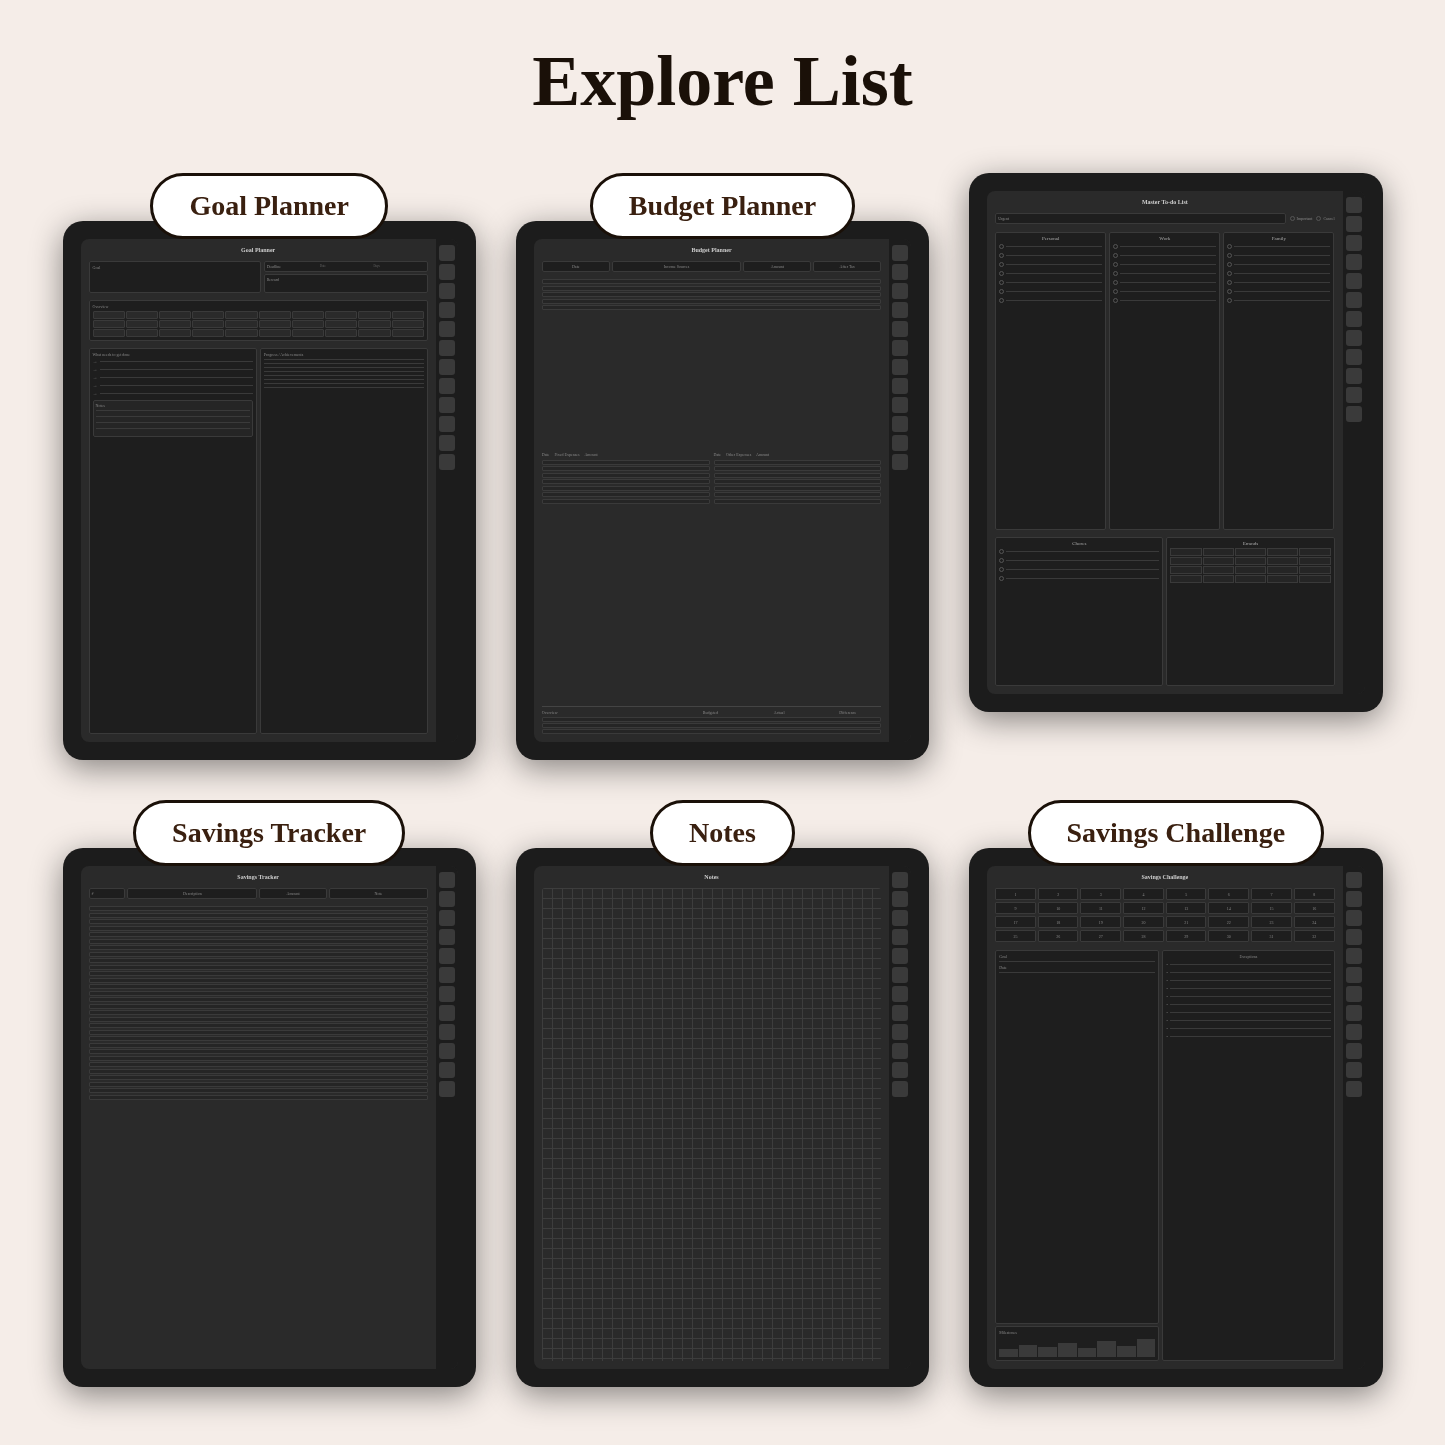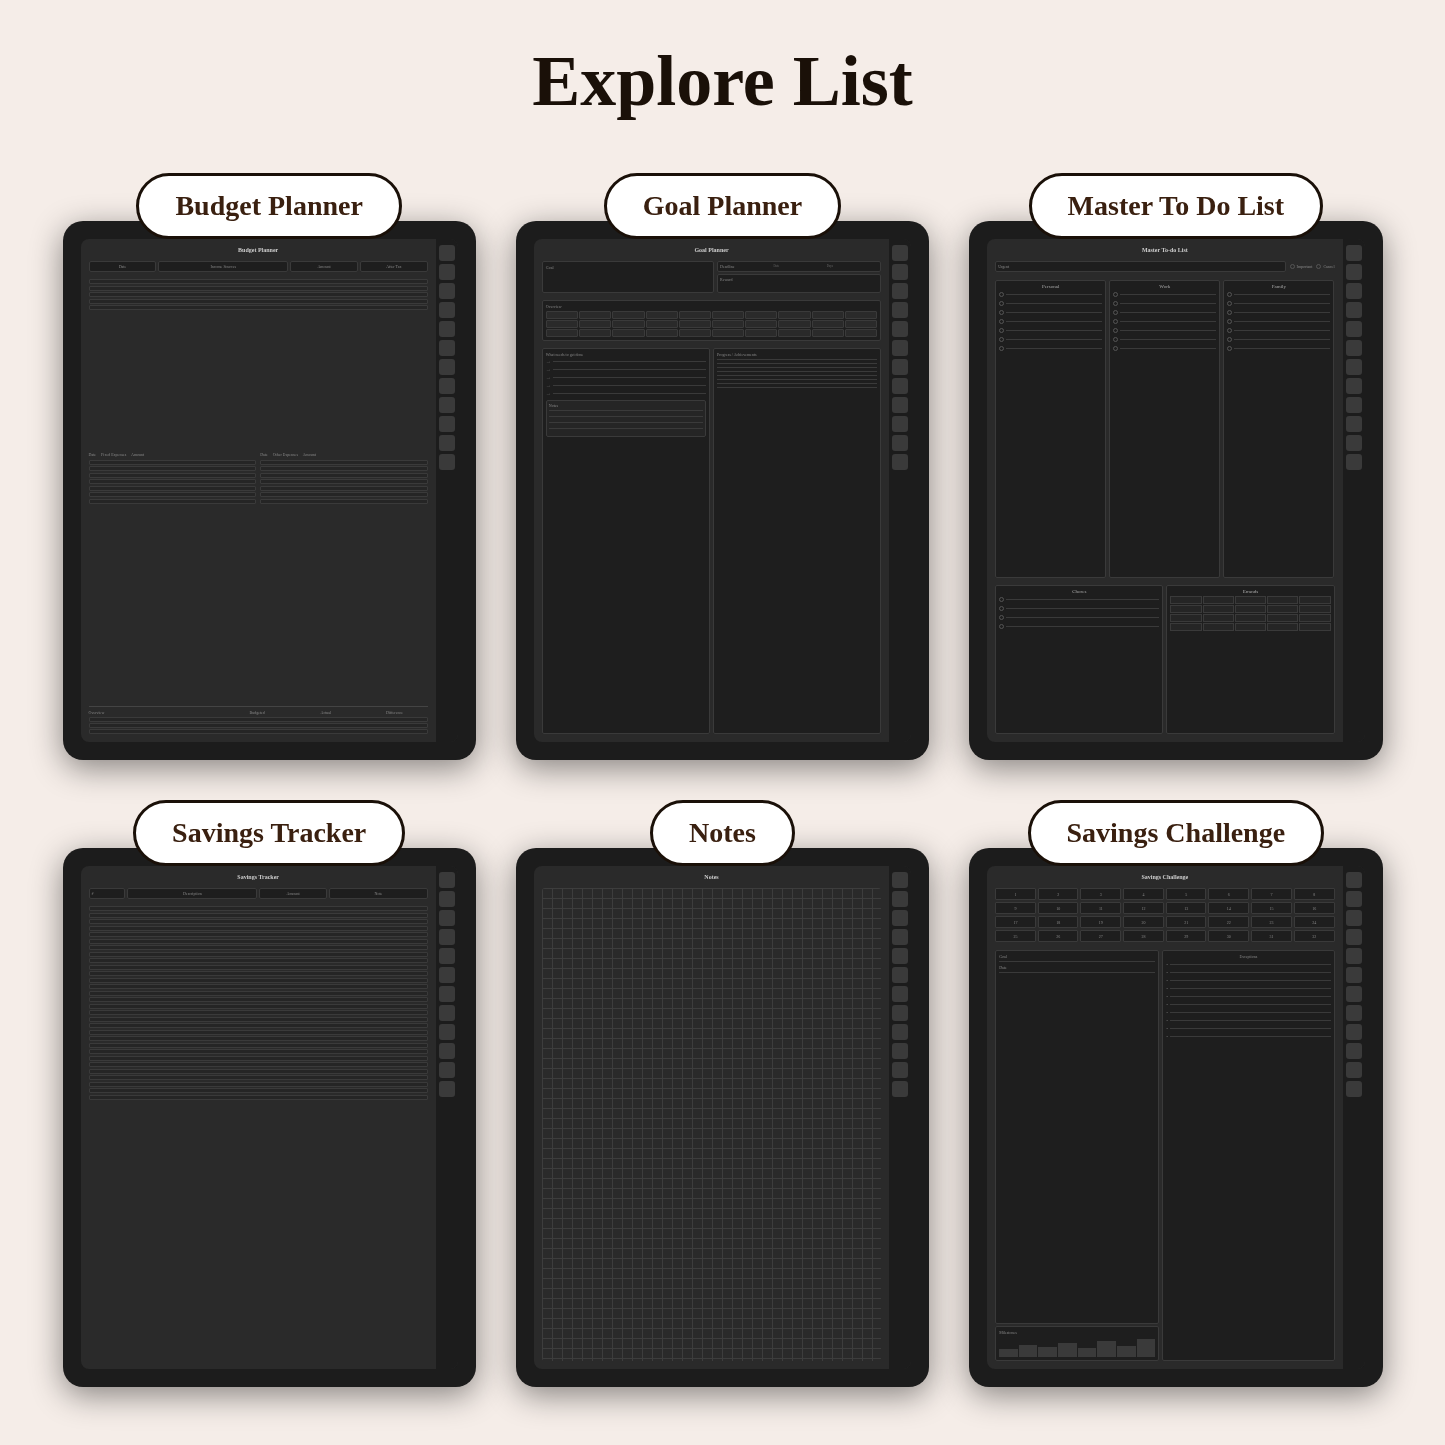--- a/index.html
+++ b/index.html
@@ -160,20 +160,145 @@
     }
   </style>
 </head>
 <body>
 
 <h1 class="page-title">Explore List</h1>
 
 <div class="grid">
 
   <div class="card">
+    <div class="card-label">Goal Planner</div>
+    <div class="tablet-wrapper">
+      <div class="tablet-screen">
+        <div class="screen-content">
+          <div class="bp-title">Goal Planner</div>
+
+          <div style="display:flex;gap:3px;margin-bottom:3px;">
+            <div style="flex:1;background:#1e1e1e;border:1px solid #3a3a3a;border-radius:2px;padding:3px;">
+              <div style="font-size:4px;color:#888;">Goal</div>
+              <div style="height:10px;"></div>
+            </div>
+            <div style="flex:1;display:flex;flex-direction:column;gap:2px;">
+              <div style="background:#1e1e1e;border:1px solid #3a3a3a;border-radius:2px;padding:2px;display:flex;gap:2px;">
+                <div style="flex:1;font-size:4px;color:#888;">Deadline</div>
+                <div style="flex:1;font-size:3px;color:#666;">Date</div>
+                <div style="flex:1;font-size:3px;color:#666;">Days</div>
+              </div>
+              <div style="background:#1e1e1e;border:1px solid #3a3a3a;border-radius:2px;padding:2px;flex:1;">
+                <div style="font-size:4px;color:#888;">Reward</div>
+                <div style="height:8px;"></div>
+              </div>
+            </div>
+          </div>
+
+          <div style="background:#1e1e1e;border:1px solid #3a3a3a;border-radius:2px;padding:3px;margin-bottom:3px;">
+            <div style="font-size:4px;color:#888;margin-bottom:2px;">Overview</div>
+            <div style="display:grid;grid-template-columns:repeat(10,1fr);grid-template-rows:repeat(3,8px);gap:1px;">
+              <div style="background:#2a2a2a;border:1px solid #3a3a3a;border-radius:1px;"></div>
+              <div style="background:#2a2a2a;border:1px solid #3a3a3a;border-radius:1px;"></div>
+              <div style="background:#2a2a2a;border:1px solid #3a3a3a;border-radius:1px;"></div>
+              <div style="background:#2a2a2a;border:1px solid #3a3a3a;border-radius:1px;"></div>
+              <div style="background:#2a2a2a;border:1px solid #3a3a3a;border-radius:1px;"></div>
+              <div style="background:#2a2a2a;border:1px solid #3a3a3a;border-radius:1px;"></div>
+              <div style="background:#2a2a2a;border:1px solid #3a3a3a;border-radius:1px;"></div>
+              <div style="background:#2a2a2a;border:1px solid #3a3a3a;border-radius:1px;"></div>
+              <div style="background:#2a2a2a;border:1px solid #3a3a3a;border-radius:1px;"></div>
+              <div style="background:#2a2a2a;border:1px solid #3a3a3a;border-radius:1px;"></div>
+              <div style="background:#2a2a2a;border:1px solid #3a3a3a;border-radius:1px;"></div>
+              <div style="background:#2a2a2a;border:1px solid #3a3a3a;border-radius:1px;"></div>
+              <div style="background:#2a2a2a;border:1px solid #3a3a3a;border-radius:1px;"></div>
+              <div style="background:#2a2a2a;border:1px solid #3a3a3a;border-radius:1px;"></div>
+              <div style="background:#2a2a2a;border:1px solid #3a3a3a;border-radius:1px;"></div>
+              <div style="background:#2a2a2a;border:1px solid #3a3a3a;border-radius:1px;"></div>
+              <div style="background:#2a2a2a;border:1px solid #3a3a3a;border-radius:1px;"></div>
+              <div style="background:#2a2a2a;border:1px solid #3a3a3a;border-radius:1px;"></div>
+              <div style="background:#2a2a2a;border:1px solid #3a3a3a;border-radius:1px;"></div>
+              <div style="background:#2a2a2a;border:1px solid #3a3a3a;border-radius:1px;"></div>
+              <div style="background:#2a2a2a;border:1px solid #3a3a3a;border-radius:1px;"></div>
+              <div style="background:#2a2a2a;border:1px solid #3a3a3a;border-radius:1px;"></div>
+              <div style="background:#2a2a2a;border:1px solid #3a3a3a;border-radius:1px;"></div>
+              <div style="background:#2a2a2a;border:1px solid #3a3a3a;border-radius:1px;"></div>
+              <div style="background:#2a2a2a;border:1px solid #3a3a3a;border-radius:1px;"></div>
+              <div style="background:#2a2a2a;border:1px solid #3a3a3a;border-radius:1px;"></div>
+              <div style="background:#2a2a2a;border:1px solid #3a3a3a;border-radius:1px;"></div>
+              <div style="background:#2a2a2a;border:1px solid #3a3a3a;border-radius:1px;"></div>
+              <div style="background:#2a2a2a;border:1px solid #3a3a3a;border-radius:1px;"></div>
+              <div style="background:#2a2a2a;border:1px solid #3a3a3a;border-radius:1px;"></div>
+            </div>
+          </div>
+
+          <div style="display:flex;gap:3px;flex:1;">
+            <div style="flex:1;background:#1e1e1e;border:1px solid #3a3a3a;border-radius:2px;padding:3px;">
+              <div style="font-size:4px;color:#888;margin-bottom:2px;">What needs to get done</div>
+              <div style="display:flex;flex-direction:column;gap:3px;">
+                <div style="display:flex;align-items:center;gap:2px;">
+                    <div style="font-size:5px;color:#666;">→</div>
+                    <div style="flex:1;height:1px;background:#3a3a3a;"></div>
+                  </div>
+                <div style="display:flex;align-items:center;gap:2px;">
+                    <div style="font-size:5px;color:#666;">→</div>
+                    <div style="flex:1;height:1px;background:#3a3a3a;"></div>
+                  </div>
+                <div style="display:flex;align-items:center;gap:2px;">
+                    <div style="font-size:5px;color:#666;">→</div>
+                    <div style="flex:1;height:1px;background:#3a3a3a;"></div>
+                  </div>
+                <div style="display:flex;align-items:center;gap:2px;">
+                    <div style="font-size:5px;color:#666;">→</div>
+                    <div style="flex:1;height:1px;background:#3a3a3a;"></div>
+                  </div>
+                <div style="display:flex;align-items:center;gap:2px;">
+                    <div style="font-size:5px;color:#666;">→</div>
+                    <div style="flex:1;height:1px;background:#3a3a3a;"></div>
+                  </div>
+              </div>
+
+              <div style="background:#252525;border:1px solid #3a3a3a;border-radius:2px;padding:2px;margin-top:4px;">
+                <div style="font-size:4px;color:#888;margin-bottom:2px;">Notes</div>
+                <div style="display:grid;background-image:linear-gradient(#3a3a3a 1px,transparent 1px);background-size:100% 6px;height:24px;"></div>
+              </div>
+            </div>
+            <div style="flex:1;background:#1e1e1e;border:1px solid #3a3a3a;border-radius:2px;padding:3px;">
+              <div style="font-size:4px;color:#888;margin-bottom:2px;">Progress / Achievements</div>
+              <div style="display:flex;flex-direction:column;gap:3px;">
+                <div style="height:1px;background:#3a3a3a;"></div>
+                <div style="height:1px;background:#3a3a3a;"></div>
+                <div style="height:1px;background:#3a3a3a;"></div>
+                <div style="height:1px;background:#3a3a3a;"></div>
+                <div style="height:1px;background:#3a3a3a;"></div>
+                <div style="height:1px;background:#3a3a3a;"></div>
+                <div style="height:1px;background:#3a3a3a;"></div>
+                <div style="height:1px;background:#3a3a3a;"></div>
+              </div>
+            </div>
+          </div>
+        </div>
+        <div class="side-tabs">
+          <div class="side-tab"></div>
+          <div class="side-tab"></div>
+          <div class="side-tab"></div>
+          <div class="side-tab"></div>
+          <div class="side-tab"></div>
+          <div class="side-tab"></div>
+          <div class="side-tab"></div>
+          <div class="side-tab"></div>
+          <div class="side-tab"></div>
+          <div class="side-tab"></div>
+          <div class="side-tab"></div>
+          <div class="side-tab"></div>
+        </div>
+      </div>
+    </div>
+  </div>
+
+  <div class="card">
     <div class="card-label">Budget Planner</div>
     <div class="tablet-wrapper">
       <div class="tablet-screen">
         <div class="screen-content">
           <div class="bp-title">Budget Planner</div>
 
           <div style="display:flex;gap:2px;margin-bottom:3px;">
             <div style="flex:1;background:#1e1e1e;border:1px solid #3a3a3a;border-radius:2px;padding:2px;">
               <div style="font-size:4px;color:#888;text-align:center;">Date</div>
             </div>
@@ -244,146 +369,20 @@
           <div class="side-tab"></div>
           <div class="side-tab"></div>
           <div class="side-tab"></div>
           <div class="side-tab"></div>
         </div>
       </div>
     </div>
   </div>
 
   <div class="card">
-    <div class="card-label">Goal Planner</div>
-    <div class="tablet-wrapper">
-      <div class="tablet-screen">
-        <div class="screen-content">
-          <div class="bp-title">Goal Planner</div>
-
-          <div style="display:flex;gap:3px;margin-bottom:3px;">
-            <div style="flex:1;background:#1e1e1e;border:1px solid #3a3a3a;border-radius:2px;padding:3px;">
-              <div style="font-size:4px;color:#888;">Goal</div>
-              <div style="height:10px;"></div>
-            </div>
-            <div style="flex:1;display:flex;flex-direction:column;gap:2px;">
-              <div style="background:#1e1e1e;border:1px solid #3a3a3a;border-radius:2px;padding:2px;display:flex;gap:2px;">
-                <div style="flex:1;font-size:4px;color:#888;">Deadline</div>
-                <div style="flex:1;font-size:3px;color:#666;">Date</div>
-                <div style="flex:1;font-size:3px;color:#666;">Days</div>
-              </div>
-              <div style="background:#1e1e1e;border:1px solid #3a3a3a;border-radius:2px;padding:2px;flex:1;">
-                <div style="font-size:4px;color:#888;">Reward</div>
-                <div style="height:8px;"></div>
-              </div>
-            </div>
-          </div>
-
-          <div style="background:#1e1e1e;border:1px solid #3a3a3a;border-radius:2px;padding:3px;margin-bottom:3px;">
-            <div style="font-size:4px;color:#888;margin-bottom:2px;">Overview</div>
-            <div style="display:grid;grid-template-columns:repeat(10,1fr);grid-template-rows:repeat(3,8px);gap:1px;">
-              <div style="background:#2a2a2a;border:1px solid #3a3a3a;border-radius:1px;"></div>
-              <div style="background:#2a2a2a;border:1px solid #3a3a3a;border-radius:1px;"></div>
-              <div style="background:#2a2a2a;border:1px solid #3a3a3a;border-radius:1px;"></div>
-              <div style="background:#2a2a2a;border:1px solid #3a3a3a;border-radius:1px;"></div>
-              <div style="background:#2a2a2a;border:1px solid #3a3a3a;border-radius:1px;"></div>
-              <div style="background:#2a2a2a;border:1px solid #3a3a3a;border-radius:1px;"></div>
-              <div style="background:#2a2a2a;border:1px solid #3a3a3a;border-radius:1px;"></div>
-              <div style="background:#2a2a2a;border:1px solid #3a3a3a;border-radius:1px;"></div>
-              <div style="background:#2a2a2a;border:1px solid #3a3a3a;border-radius:1px;"></div>
-              <div style="background:#2a2a2a;border:1px solid #3a3a3a;border-radius:1px;"></div>
-              <div style="background:#2a2a2a;border:1px solid #3a3a3a;border-radius:1px;"></div>
-              <div style="background:#2a2a2a;border:1px solid #3a3a3a;border-radius:1px;"></div>
-              <div style="background:#2a2a2a;border:1px solid #3a3a3a;border-radius:1px;"></div>
-              <div style="background:#2a2a2a;border:1px solid #3a3a3a;border-radius:1px;"></div>
-              <div style="background:#2a2a2a;border:1px solid #3a3a3a;border-radius:1px;"></div>
-              <div style="background:#2a2a2a;border:1px solid #3a3a3a;border-radius:1px;"></div>
-              <div style="background:#2a2a2a;border:1px solid #3a3a3a;border-radius:1px;"></div>
-              <div style="background:#2a2a2a;border:1px solid #3a3a3a;border-radius:1px;"></div>
-              <div style="background:#2a2a2a;border:1px solid #3a3a3a;border-radius:1px;"></div>
-              <div style="background:#2a2a2a;border:1px solid #3a3a3a;border-radius:1px;"></div>
-              <div style="background:#2a2a2a;border:1px solid #3a3a3a;border-radius:1px;"></div>
-              <div style="background:#2a2a2a;border:1px solid #3a3a3a;border-radius:1px;"></div>
-              <div style="background:#2a2a2a;border:1px solid #3a3a3a;border-radius:1px;"></div>
-              <div style="background:#2a2a2a;border:1px solid #3a3a3a;border-radius:1px;"></div>
-              <div style="background:#2a2a2a;border:1px solid #3a3a3a;border-radius:1px;"></div>
-              <div style="background:#2a2a2a;border:1px solid #3a3a3a;border-radius:1px;"></div>
-              <div style="background:#2a2a2a;border:1px solid #3a3a3a;border-radius:1px;"></div>
-              <div style="background:#2a2a2a;border:1px solid #3a3a3a;border-radius:1px;"></div>
-              <div style="background:#2a2a2a;border:1px solid #3a3a3a;border-radius:1px;"></div>
-              <div style="background:#2a2a2a;border:1px solid #3a3a3a;border-radius:1px;"></div>
-            </div>
-          </div>
-
-          <div style="display:flex;gap:3px;flex:1;">
-            <div style="flex:1;background:#1e1e1e;border:1px solid #3a3a3a;border-radius:2px;padding:3px;">
-              <div style="font-size:4px;color:#888;margin-bottom:2px;">What needs to get done</div>
-              <div style="display:flex;flex-direction:column;gap:3px;">
-                <div style="display:flex;align-items:center;gap:2px;">
-                    <div style="font-size:5px;color:#666;">→</div>
-                    <div style="flex:1;height:1px;background:#3a3a3a;"></div>
-                  </div>
-                <div style="display:flex;align-items:center;gap:2px;">
-                    <div style="font-size:5px;color:#666;">→</div>
-                    <div style="flex:1;height:1px;background:#3a3a3a;"></div>
-                  </div>
-                <div style="display:flex;align-items:center;gap:2px;">
-                    <div style="font-size:5px;color:#666;">→</div>
-                    <div style="flex:1;height:1px;background:#3a3a3a;"></div>
-                  </div>
-                <div style="display:flex;align-items:center;gap:2px;">
-                    <div style="font-size:5px;color:#666;">→</div>
-                    <div style="flex:1;height:1px;background:#3a3a3a;"></div>
-                  </div>
-                <div style="display:flex;align-items:center;gap:2px;">
-                    <div style="font-size:5px;color:#666;">→</div>
-                    <div style="flex:1;height:1px;background:#3a3a3a;"></div>
-                  </div>
-              </div>
-
-              <div style="background:#252525;border:1px solid #3a3a3a;border-radius:2px;padding:2px;margin-top:4px;">
-                <div style="font-size:4px;color:#888;margin-bottom:2px;">Notes</div>
-                <div style="display:grid;background-image:linear-gradient(#3a3a3a 1px,transparent 1px);background-size:100% 6px;height:24px;"></div>
-              </div>
-            </div>
-            <div style="flex:1;background:#1e1e1e;border:1px solid #3a3a3a;border-radius:2px;padding:3px;">
-              <div style="font-size:4px;color:#888;margin-bottom:2px;">Progress / Achievements</div>
-              <div style="display:flex;flex-direction:column;gap:3px;">
-                <div style="height:1px;background:#3a3a3a;"></div>
-                <div style="height:1px;background:#3a3a3a;"></div>
-                <div style="height:1px;background:#3a3a3a;"></div>
-                <div style="height:1px;background:#3a3a3a;"></div>
-                <div style="height:1px;background:#3a3a3a;"></div>
-                <div style="height:1px;background:#3a3a3a;"></div>
-                <div style="height:1px;background:#3a3a3a;"></div>
-                <div style="height:1px;background:#3a3a3a;"></div>
-              </div>
-            </div>
-          </div>
-        </div>
-        <div class="side-tabs">
-          <div class="side-tab"></div>
-          <div class="side-tab"></div>
-          <div class="side-tab"></div>
-          <div class="side-tab"></div>
-          <div class="side-tab"></div>
-          <div class="side-tab"></div>
-          <div class="side-tab"></div>
-          <div class="side-tab"></div>
-          <div class="side-tab"></div>
-          <div class="side-tab"></div>
-          <div class="side-tab"></div>
-          <div class="side-tab"></div>
-        </div>
-      </div>
-    </div>
-  </div>
-
-  <div class="card">
-    <div class="card-label">Master To Do List</div>
     <div class="tablet-wrapper">
       <div class="tablet-screen">
         <div class="screen-content">
           <div class="bp-title">Master To-do List</div>
 
           <div style="display:flex;gap:4px;margin-bottom:4px;align-items:center;">
             <div style="flex:1;background:#1e1e1e;border:1px solid #3a3a3a;border-radius:2px;padding:2px;font-size:4px;color:#888;">Urgent</div>
             <div style="display:flex;align-items:center;gap:2px;">
               <div style="width:5px;height:5px;border:1px solid #555;border-radius:50%;"></div>
               <div style="font-size:4px;color:#888;">Important</div>

